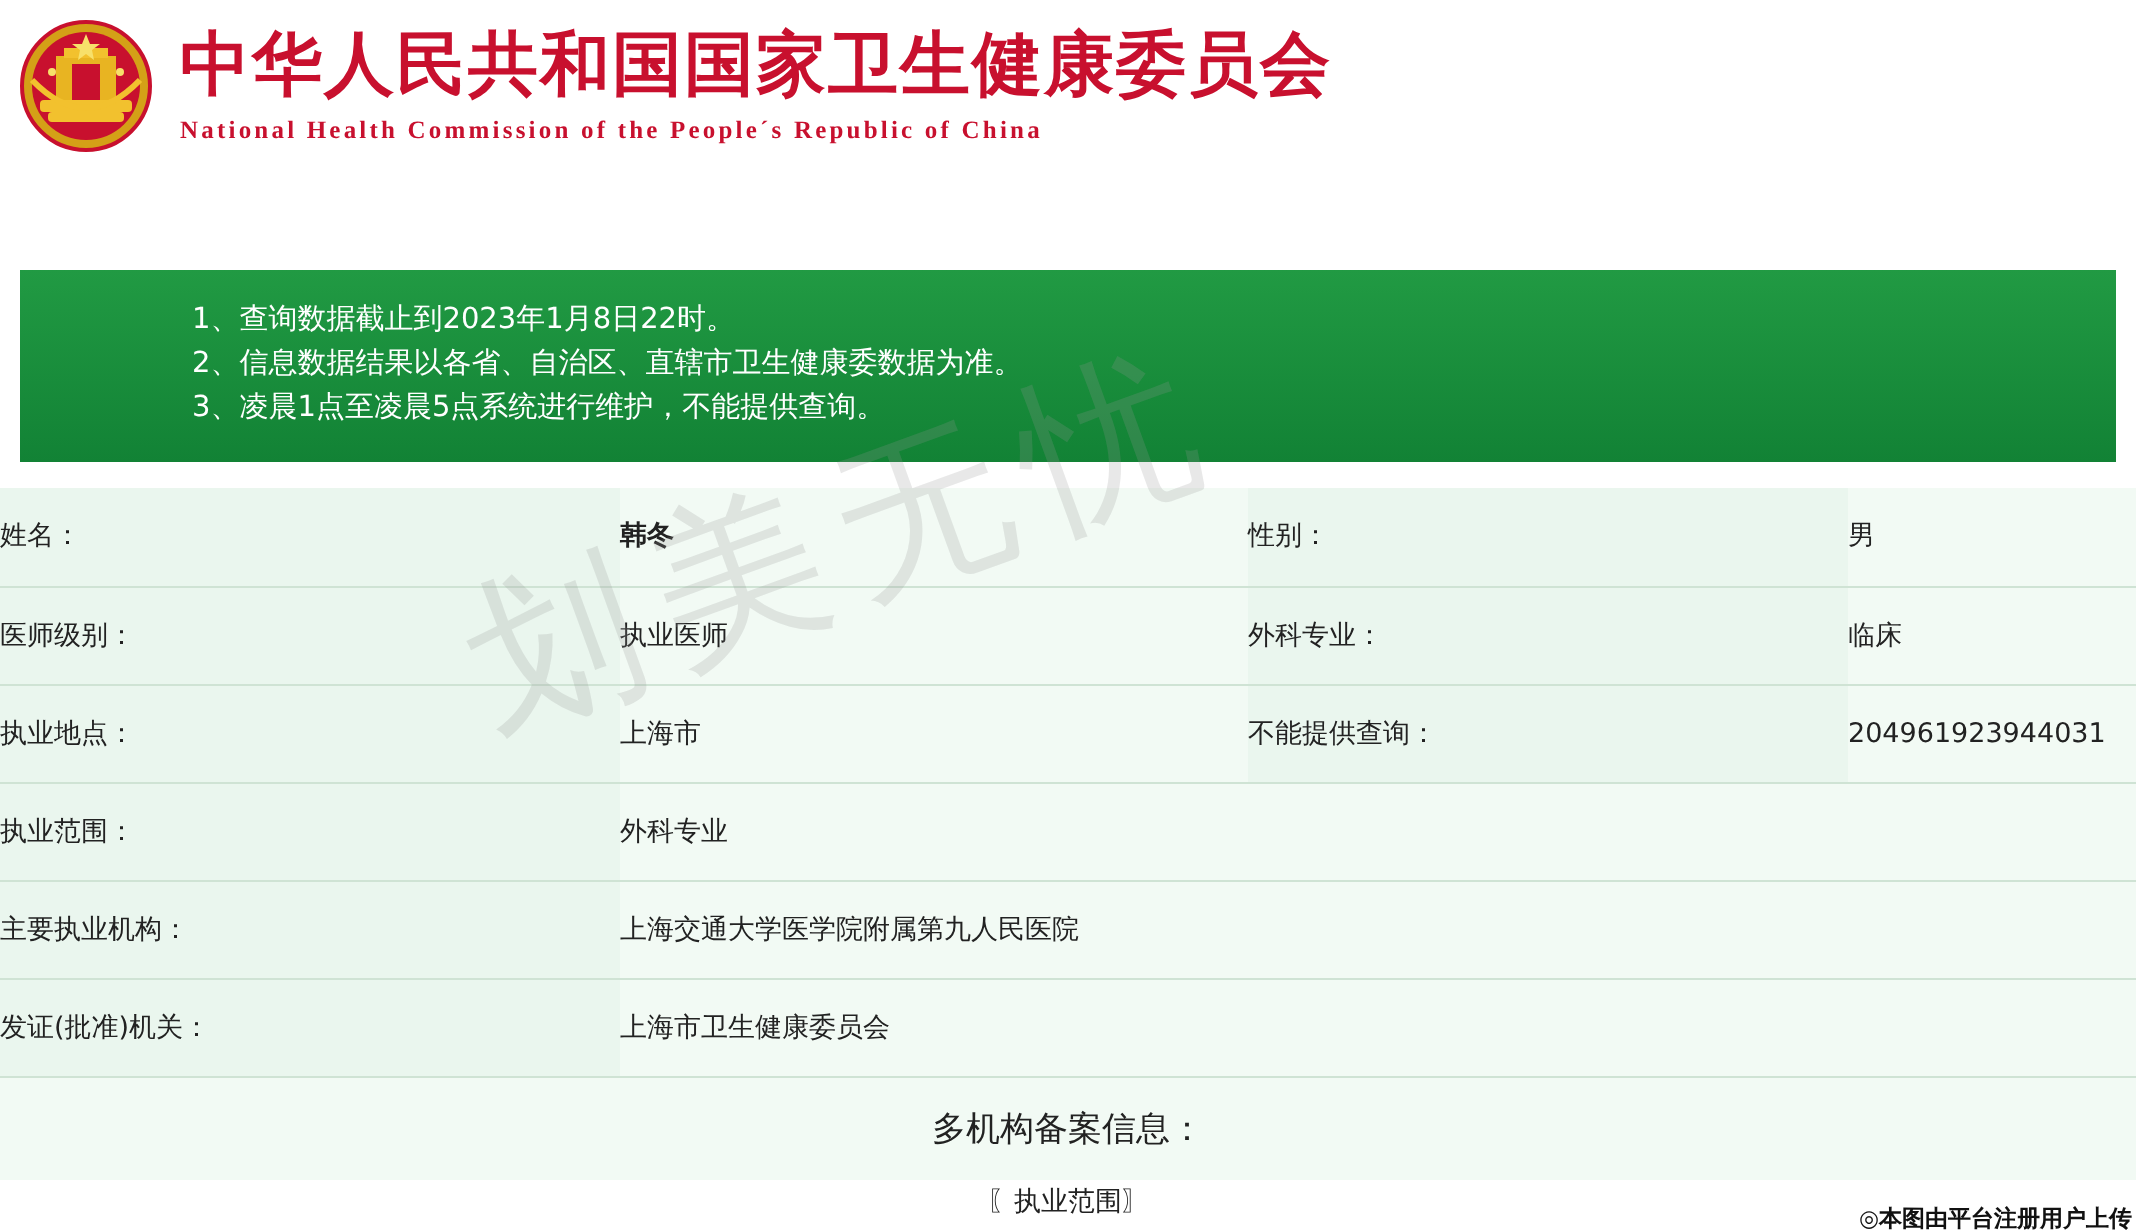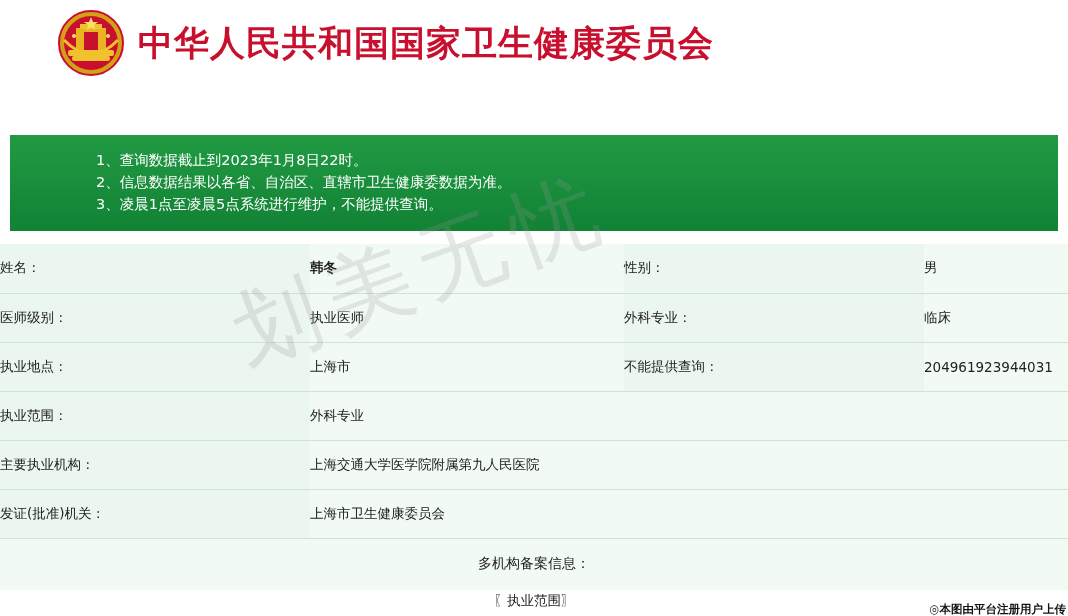--- a/index.html
+++ b/index.html
@@ -15,21 +15,20 @@
   
   .header {
     position: relative;
     width: 712px;
     height: 82px;
     margin: 2px 0 0 0;
     background: #ffffff;
     display: flex;
     align-items: center;
     overflow: hidden;
-    padding-left: 48px;
   }
   .emblem {
     width: 74px; height: 74px;
     margin-left: 6px;
     flex: 0 0 auto;
     position: relative;
   }
   .emblem svg { display:block; }
   .header-texts {
     margin-left: 10px;
@@ -105,21 +104,21 @@
     padding-left: 14px;
   }
   td.val.bold { font-weight: bold; }
   .col-l1 { width: 310px; }
   .col-v1 { width: 314px; }
   .col-l2 { width: 300px; }
   .col-v2 { width: 144px; }
   tr.multi td {
     background: #f2faf4;
     text-align: center;
-    font-size: 14px;
+    font-size: 17px;
     height: 52px;
     border-bottom: none;
   }
 
   
   .watermark {
     position: absolute;
     left: 225px; top: 210px;
     font-family: "DejaVu Sans", sans-serif;
     font-size: 86px;
@@ -168,20 +167,21 @@
         <rect x="26" y="18" width="22" height="5" fill="#f2c12e"></rect>
         <rect x="30" y="26" width="14" height="18" fill="#c8102e"></rect>
         <polygon points="37,11 39,16 44,16 40,19 41,24 37,21 33,24 34,19 30,16 35,16" fill="#f7e06a"></polygon>
         <circle cx="20" cy="30" r="2" fill="#f7e06a"></circle>
         <circle cx="54" cy="30" r="2" fill="#f7e06a"></circle>
         <path d="M10 34 Q37 62 64 34" stroke="#f2c12e" stroke-width="3" fill="none"></path>
       </svg>
     </div>
     <div class="header-texts">
       <div class="header-title-cn">中华人民共和国国家卫生健康委员会</div>
+      <div class="header-title-en">National Health Commission of the People´s Republic of China</div>
     </div>
   </div>
 
   <div class="notice">
     <div class="notice-line">1、查询数据截止到2023年1月8日22时。</div>
     <div class="notice-line">2、信息数据结果以各省、自治区、直辖市卫生健康委数据为准。</div>
     <div class="notice-line">3、凌晨1点至凌晨5点系统进行维护，不能提供查询。</div>
   </div>
 
   <div class="table-wrap">

